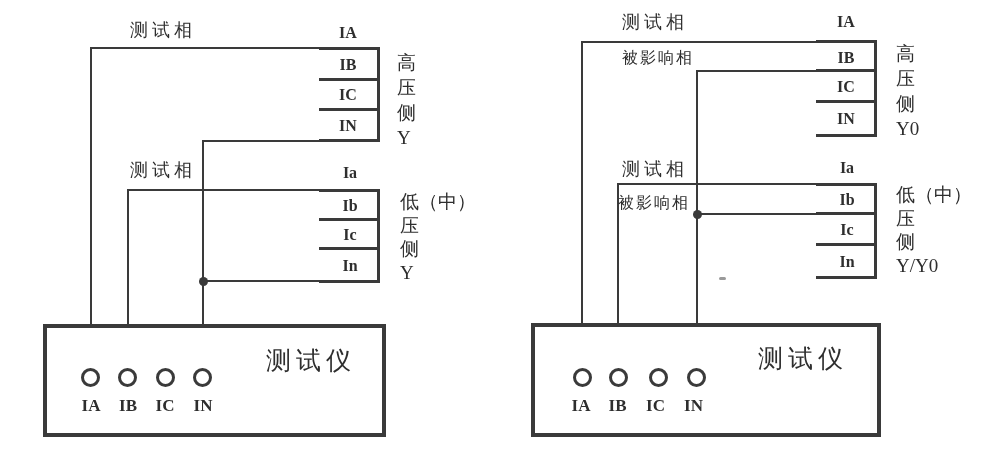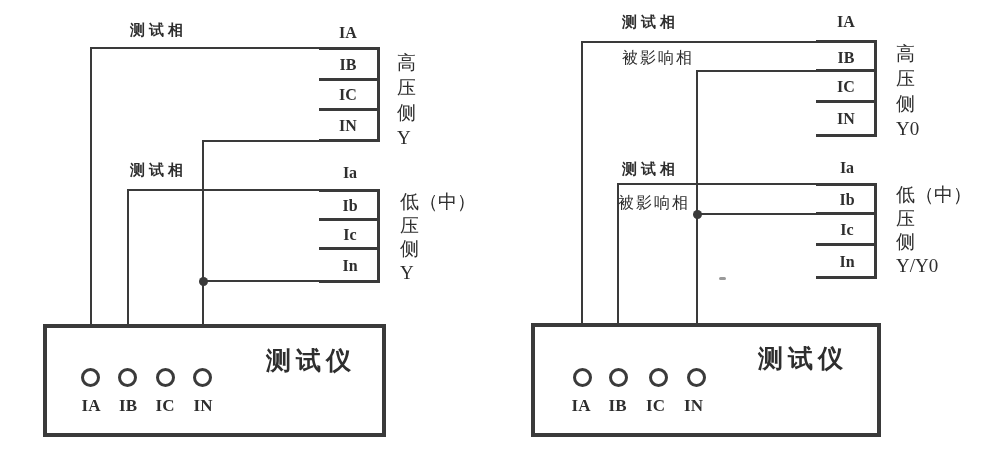--- a/index.html
+++ b/index.html
@@ -11,28 +11,28 @@
   .bar{position:absolute;height:3.4px;background:var(--line,#3a3a3a);}
   .conn{position:absolute;width:3.4px;background:var(--line,#3a3a3a);}
   .dot{position:absolute;width:9px;height:9px;border-radius:50%;background:var(--line,#3a3a3a);}
   .tbox{position:absolute;border:4px solid var(--line,#3a3a3a);box-sizing:border-box;background:#fff;}
   .circle{position:absolute;width:19px;height:19px;border:3px solid var(--line,#3a3a3a);
           border-radius:50%;box-sizing:border-box;background:#fff;}
   .term{position:absolute;width:50px;color:var(--text,#2e2e2e);font-size:16px;line-height:17px;
         text-align:center;font-weight:bold;}
   .clabel{position:absolute;width:40px;color:var(--text,#2e2e2e);font-size:17px;line-height:17px;
           text-align:center;font-weight:bold;}
-  .phase{position:absolute;color:var(--text,#2e2e2e);font-weight:bold;font-size:15px;
+  .phase{position:absolute;color:var(--text,#2e2e2e);font-weight:normal;font-size:18px;
          letter-spacing:4px;line-height:19px;white-space:nowrap;}
   .affected{position:absolute;color:var(--text,#2e2e2e);font-size:16px;letter-spacing:2px;
             line-height:16px;white-space:nowrap;}
   .sidecol{position:absolute;color:var(--text,#2e2e2e);font-size:19px;white-space:nowrap;}
   .sidecol .ln{height:25px;line-height:25px;}
   .sidecol.tight .ln{height:23.5px;line-height:23.5px;}
-  .tester-name{position:absolute;color:var(--text,#2e2e2e);font-weight:bold;font-size:25px;
+  .tester-name{position:absolute;color:var(--text,#2e2e2e);font-weight:normal;font-size:25px;
                letter-spacing:5px;line-height:27px;white-space:nowrap;}
   .stray{position:absolute;width:7px;height:2.5px;background:#9a9a9a;border-radius:2px;}
 </style>
 </head>
 <body>
 
 <div class="canvas">
 
   <div class="phase" style="left:130px;top:21px;">测试相</div>
   <div class="hw" style="left:90px;top:47px;width:232px;"></div>

